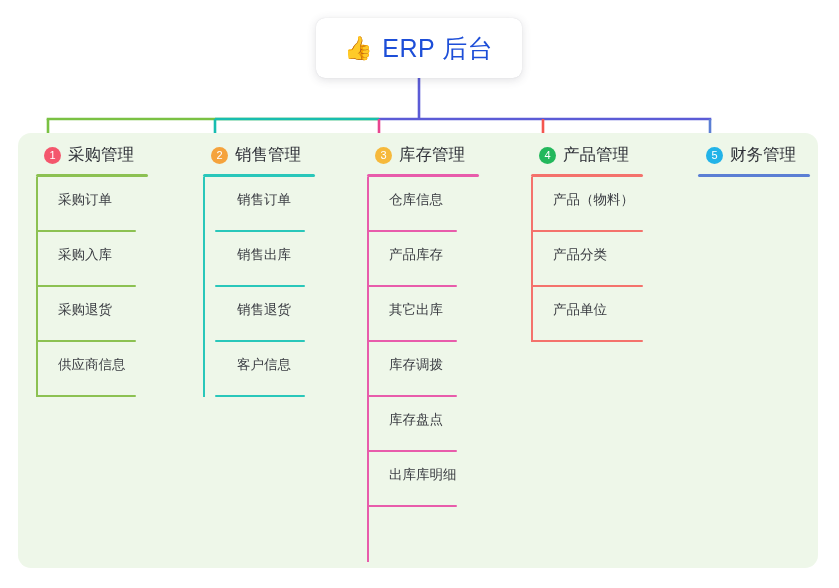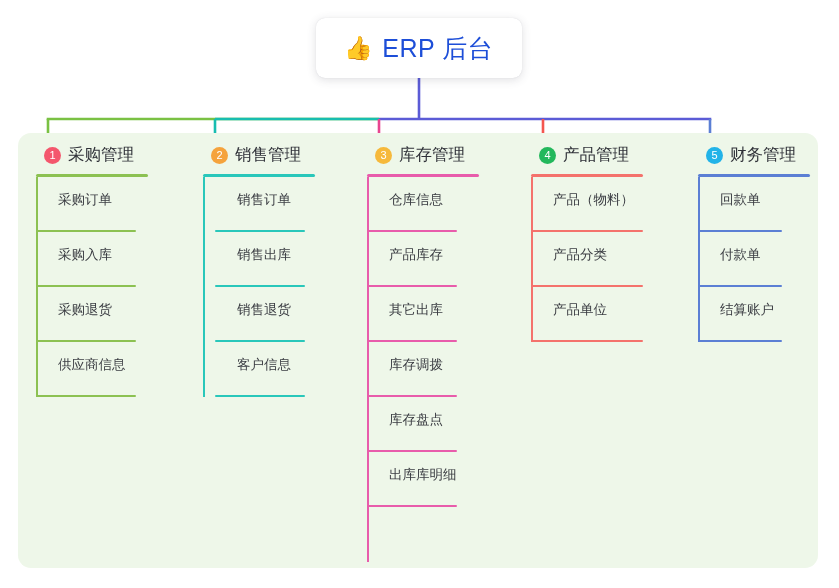--- a/index.html
+++ b/index.html
@@ -184,31 +184,16 @@
             <div class="leaf-rule" style="background: rgb(244, 114, 108); width: 112px;"></div>
           </div>
         </div>
       </div>
       <div class="col" style="left: 698px;">
         <div class="col-head">
           <span class="badge" style="background: rgb(34, 179, 232);">5</span>
           <span class="col-title">财务管理</span>
         </div>
         <div class="head-rule" style="background: rgb(91, 127, 212); width: 112px;"></div>
-        <div class="leaves" style="height: 165px;">
-          <div class="spine" style="background: rgb(91, 127, 212); height: 165px;"></div>
-          <div class="leaf">
-            <span class="leaf-label">回款单</span>
-            <div class="leaf-rule" style="background: rgb(91, 127, 212); width: 84px;"></div>
-          </div>
-          <div class="leaf">
-            <span class="leaf-label">付款单</span>
-            <div class="leaf-rule" style="background: rgb(91, 127, 212); width: 84px;"></div>
-          </div>
-          <div class="leaf">
-            <span class="leaf-label">结算账户</span>
-            <div class="leaf-rule" style="background: rgb(91, 127, 212); width: 84px;"></div>
-          </div>
-        </div>
       </div>
     </div>
 
 </div>
 
 </body></html>

